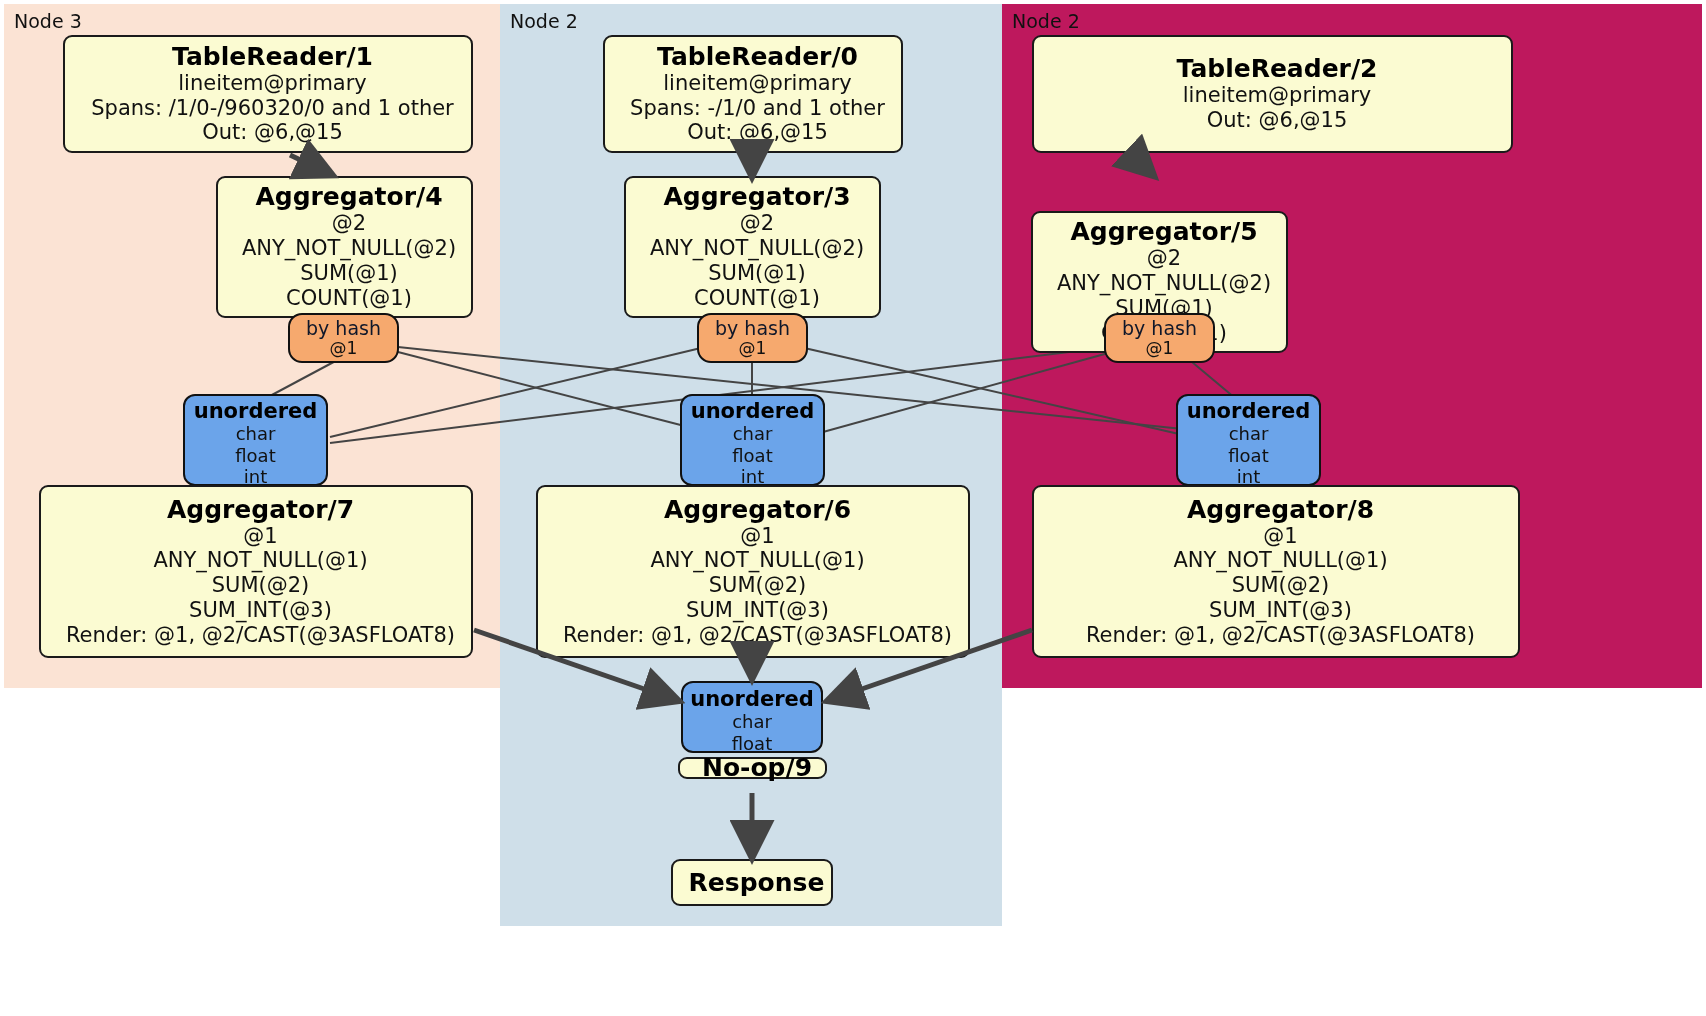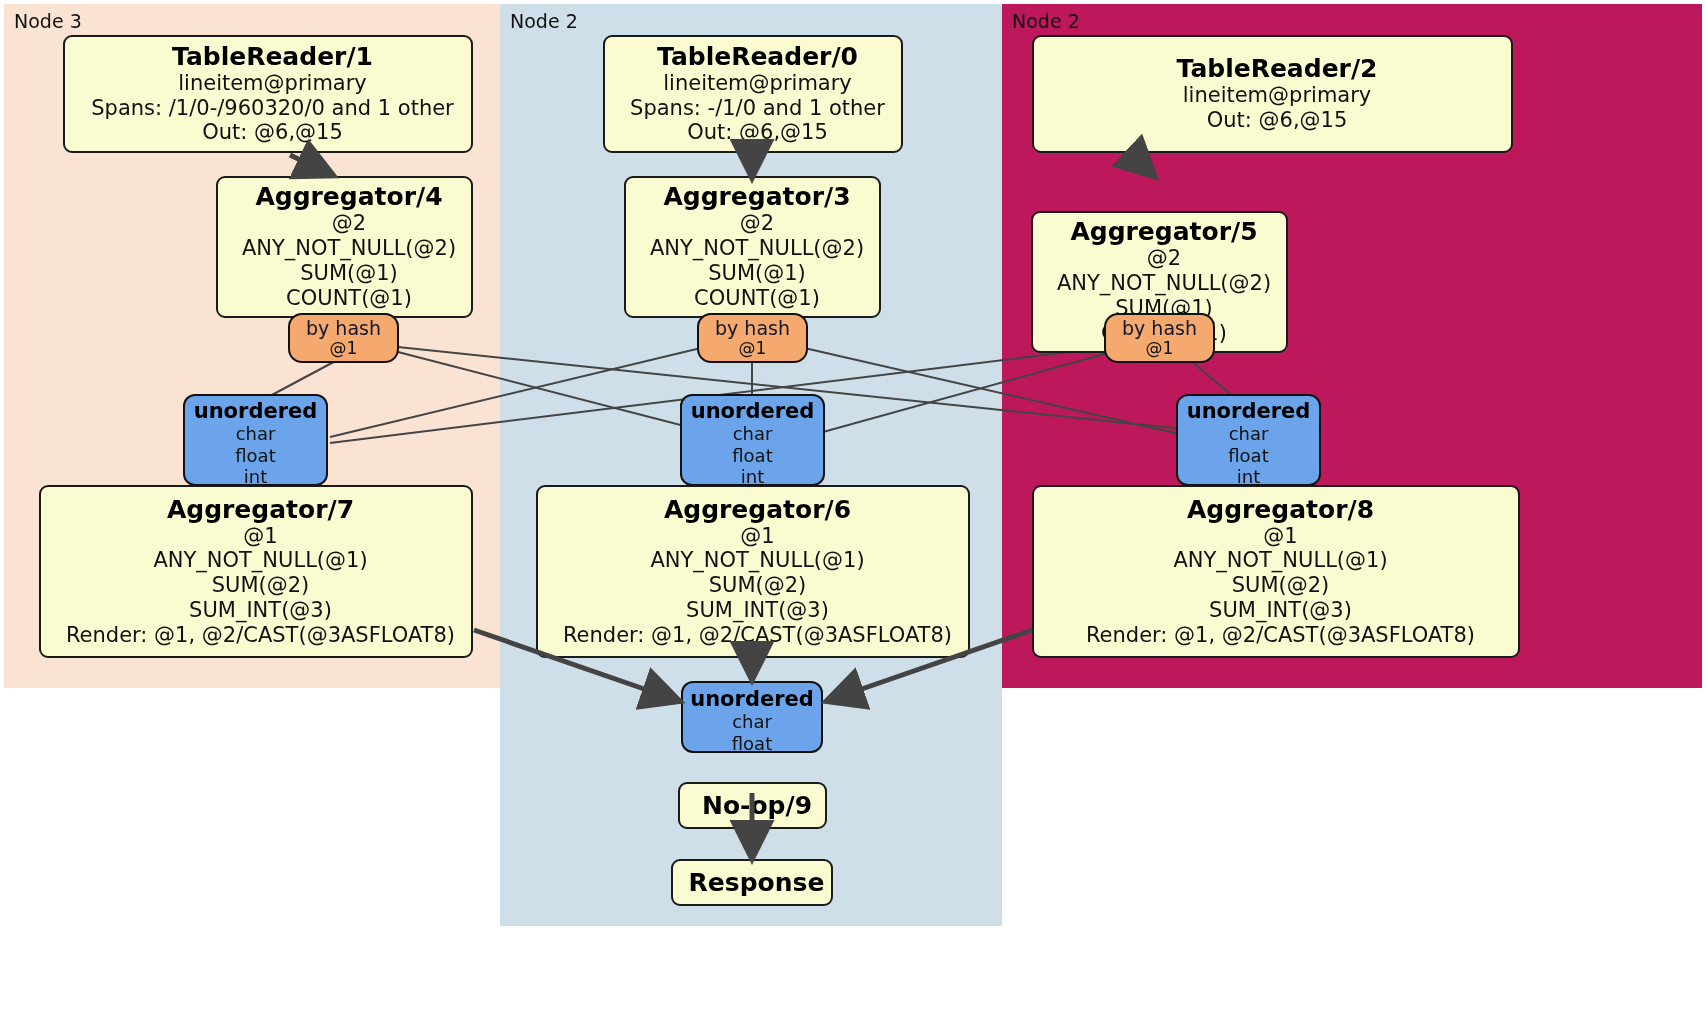--- a/index.html
+++ b/index.html
@@ -130,21 +130,21 @@
     <div class="t-line">SUM_INT(@3)</div>
     <div class="t-line">Render: @1, @2/CAST(@3ASFLOAT8)</div>
   </div>
 
   <div class="node recv" style="left:681px;top:681px;width:142px;height:72px;">
     <div class="b-title">unordered</div>
     <div class="b-line">char</div>
     <div class="b-line">float</div>
   </div>
 
-  <div class="node proc" style="left:678px;top:782px;width:149px;height:47px;">
+  <div class="node proc" style="left:678px;top:757px;width:149px;height:22px;">
     <div class="s-title">No-op/9</div>
   </div>
 
   <div class="node proc" style="left:671px;top:859px;width:162px;height:47px;text-align:right;">
     <div class="s-title">Response</div>
   </div>
 
   <div class="node proc" style="left:1032px;top:35px;width:481px;height:118px;">
     <div class="t-title">TableReader/2</div>
     <div class="t-line">lineitem@primary</div>

